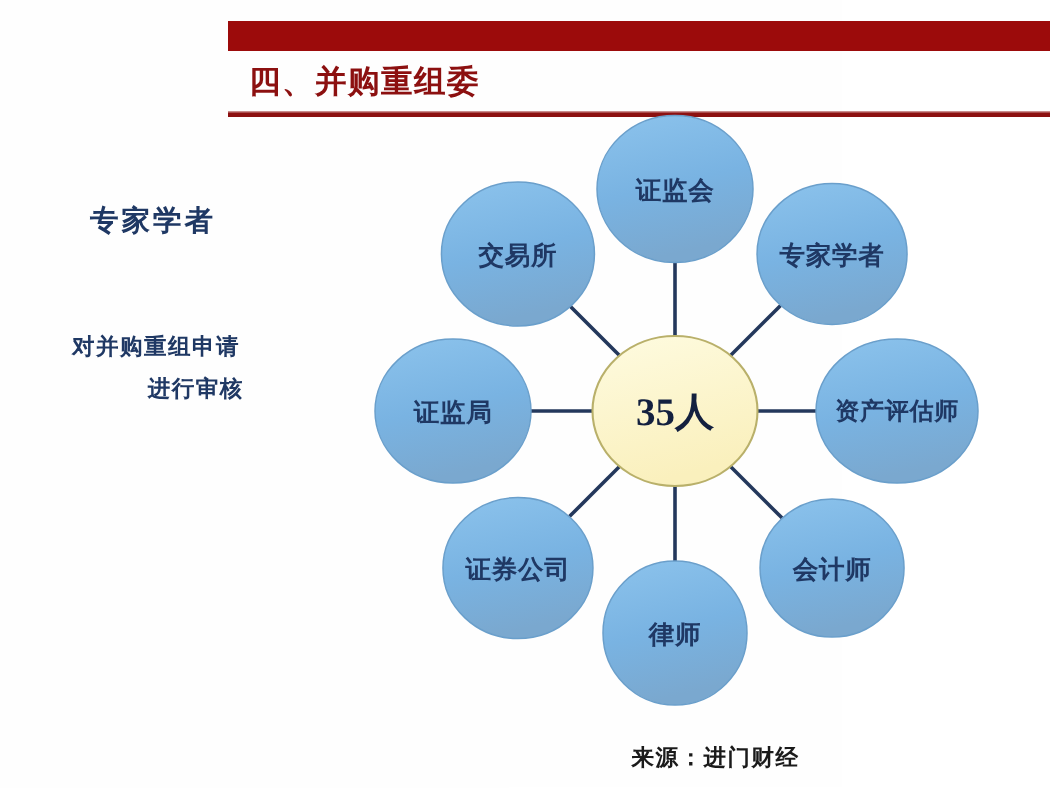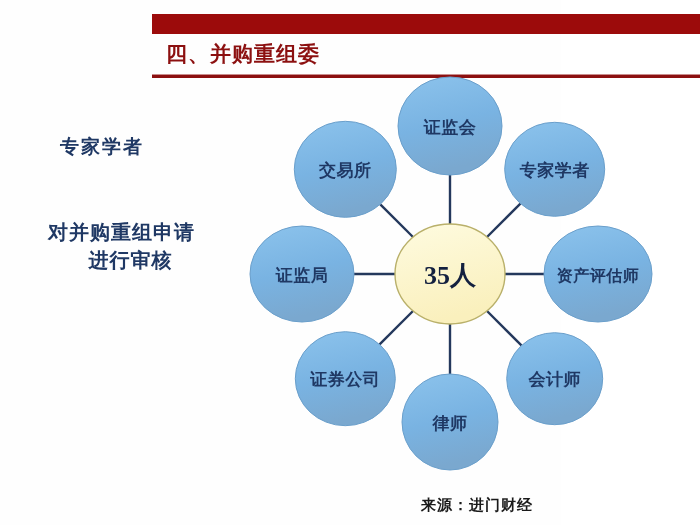--- a/index.html
+++ b/index.html
@@ -62,21 +62,21 @@
     color: #1f3864;
     font-family: "Liberation Serif", "DejaVu Serif", serif;
     letter-spacing: 2px;
     white-space: nowrap;
   }
   .left-body {
     position: absolute;
     left: 48px;
     top: 218px;
     width: 165px;
-    font-size: 20px;
+    font-size: 15px;
     font-weight: bold;
     color: #1f3864;
     font-family: "Liberation Serif", "DejaVu Serif", serif;
     line-height: 28px;
     text-align: center;
     letter-spacing: 1px;
   }
   .left-body .line1 { display: block; text-align: left; }
   .left-body .line2 { display: block; text-align: center; }
 

